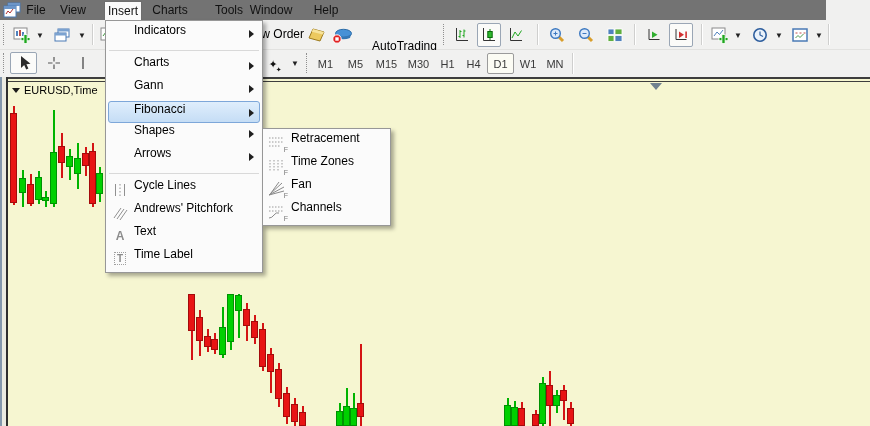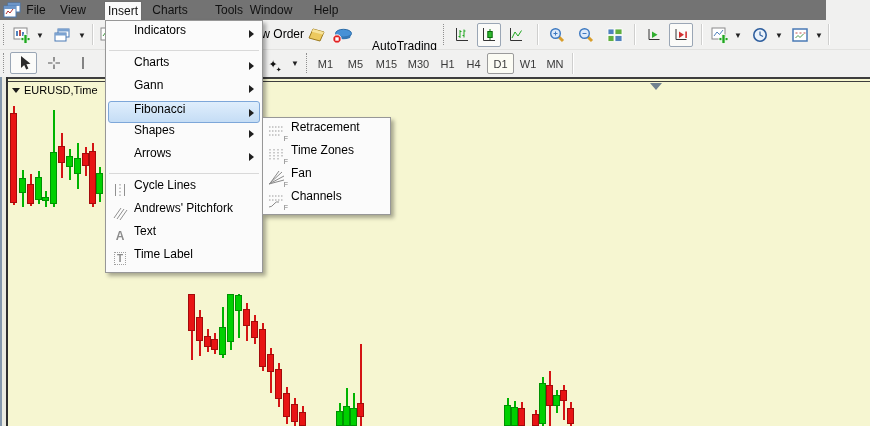--- a/index.html
+++ b/index.html
@@ -50,21 +50,21 @@
   .wick.g { background:#00b400; }
   .wick.r { background:#d41414; }
   .body { position:absolute; border:1px solid; }
   .body.g { background:#00d000; border-color:#009203; }
   .body.r { background:#e81414; border-color:#a30b0b; }
 
   
   .menu { position:absolute; background:#fbfbfb; border:1px solid #979797; padding:2px 0;
           box-shadow:3px 3px 4px rgba(0,0,0,.32); }
   .dropdown { left:105px; top:20px; width:158px; z-index:10; }
-  .submenu  { left:262px; top:117px; width:129px; z-index:11; }
+  .submenu  { left:262px; top:128px; width:129px; z-index:11; }
   .mi { position:relative; height:23px; display:flex; font-size:12px; color:#000; }
   .mi .ic { flex:0 0 28px; display:flex; align-items:center; justify-content:center; color:#8c8c8c; }
   .mi .lbl { flex:1; white-space:nowrap; }
   .mi .subarr { position:absolute; right:8px; top:7px; width:0; height:0;
                 border-left:5px solid #1f1f1f; border-top:4px solid transparent;
                 border-bottom:4px solid transparent; }
   .mi.hl { height:22px; margin:0 2px; border:1px solid #7da7d9; border-radius:3px;
            background:linear-gradient(#dfeefc,#c5ddf5); }
   .mi.hl .ic { flex-basis:25px; }
   .msep { height:9px; display:flex; align-items:center; padding:0 3px; }

